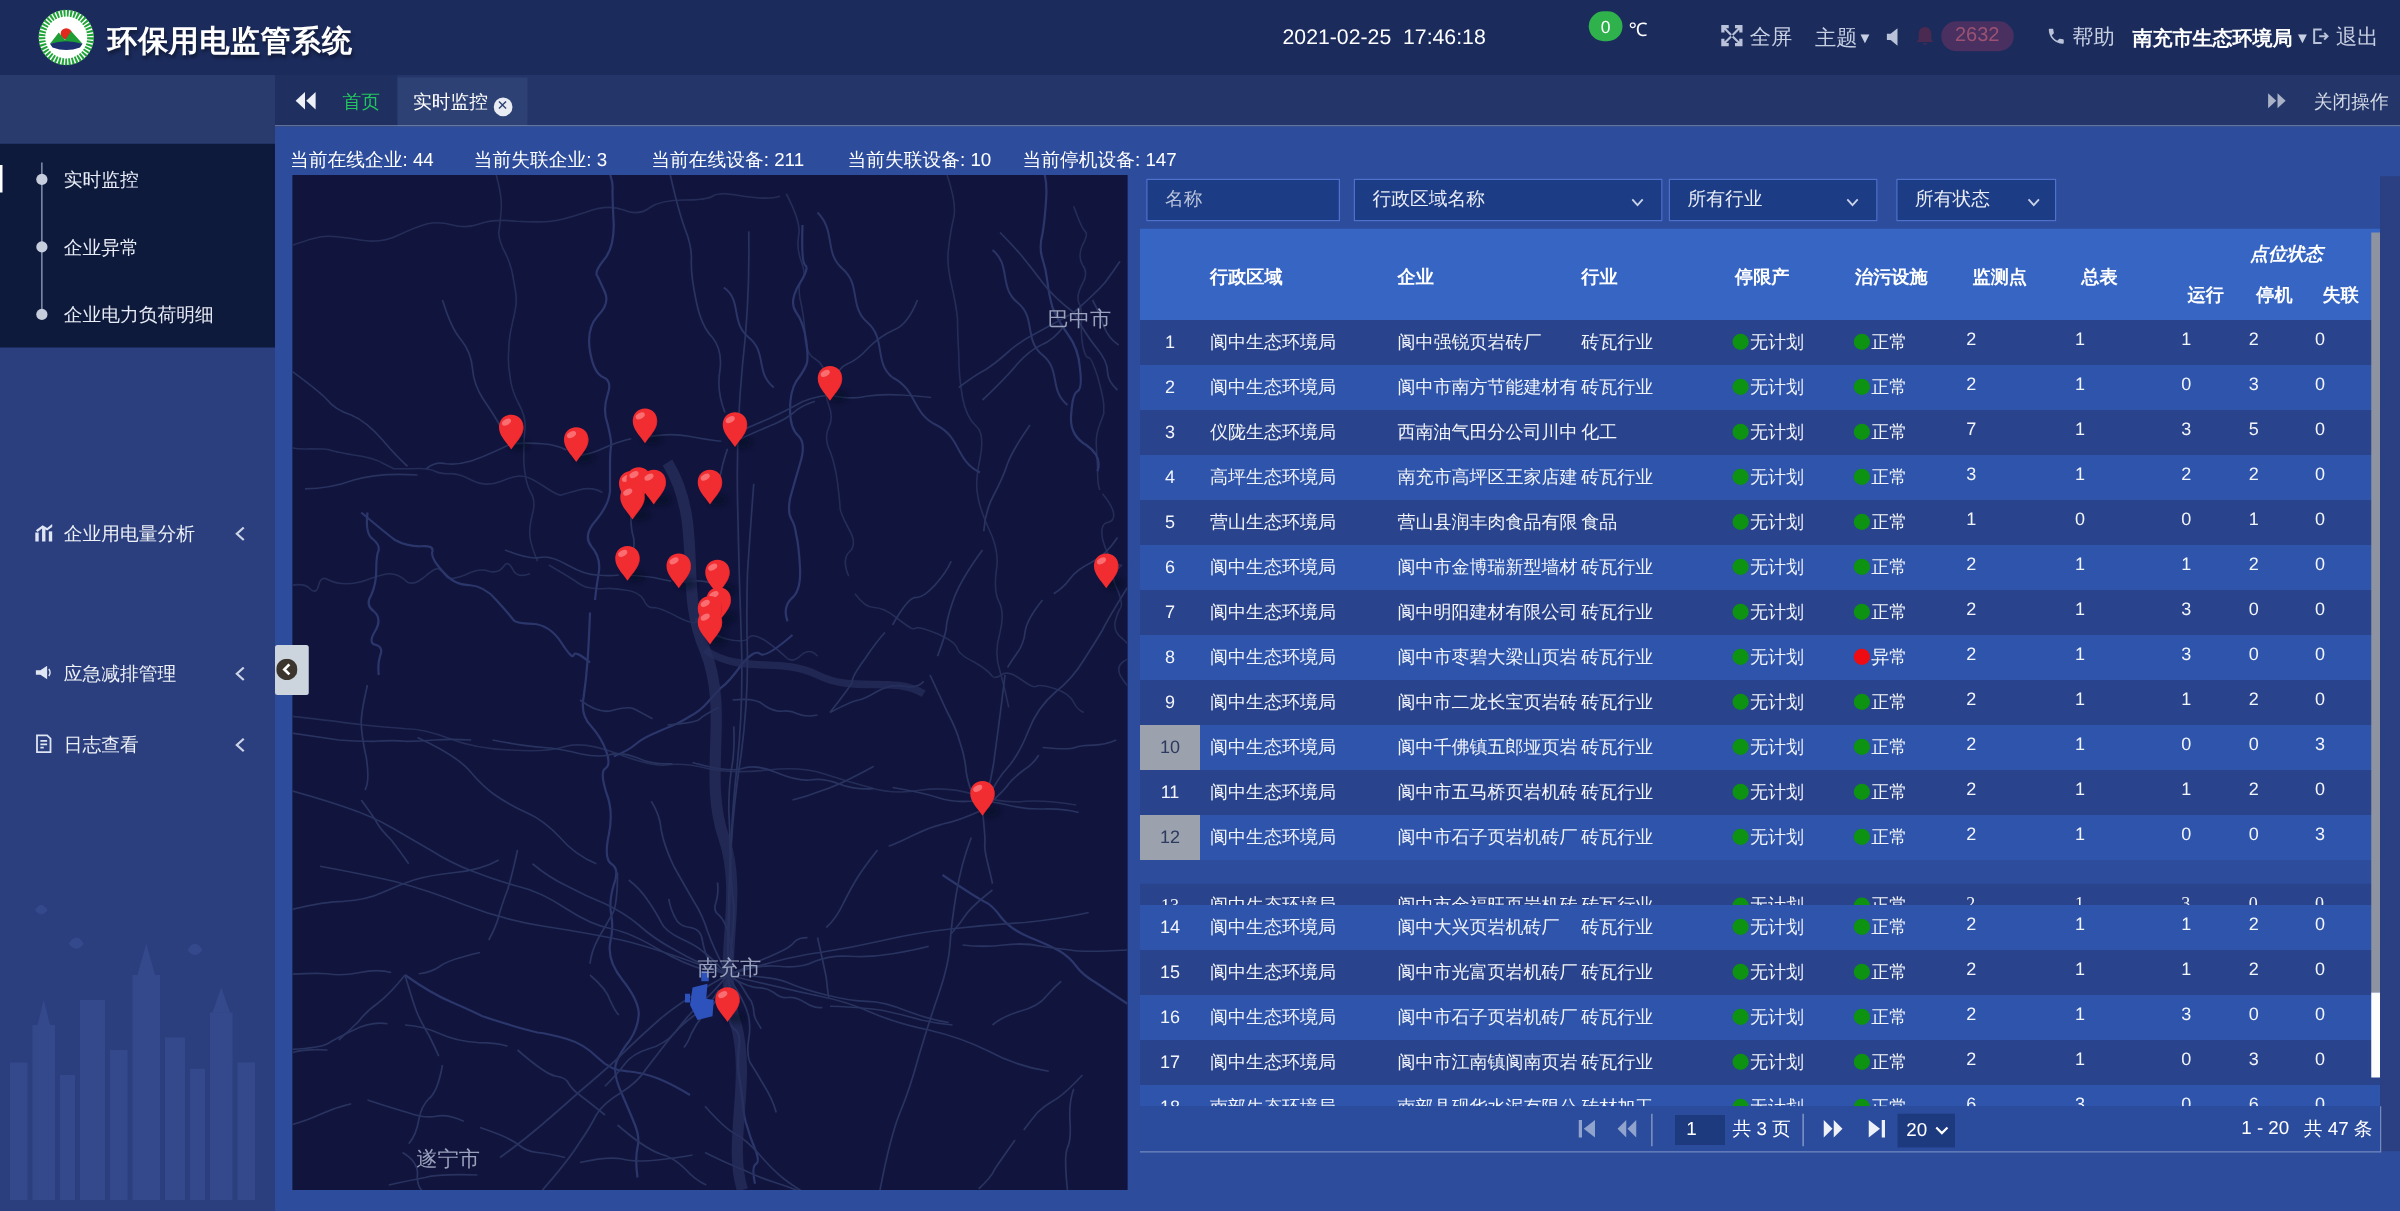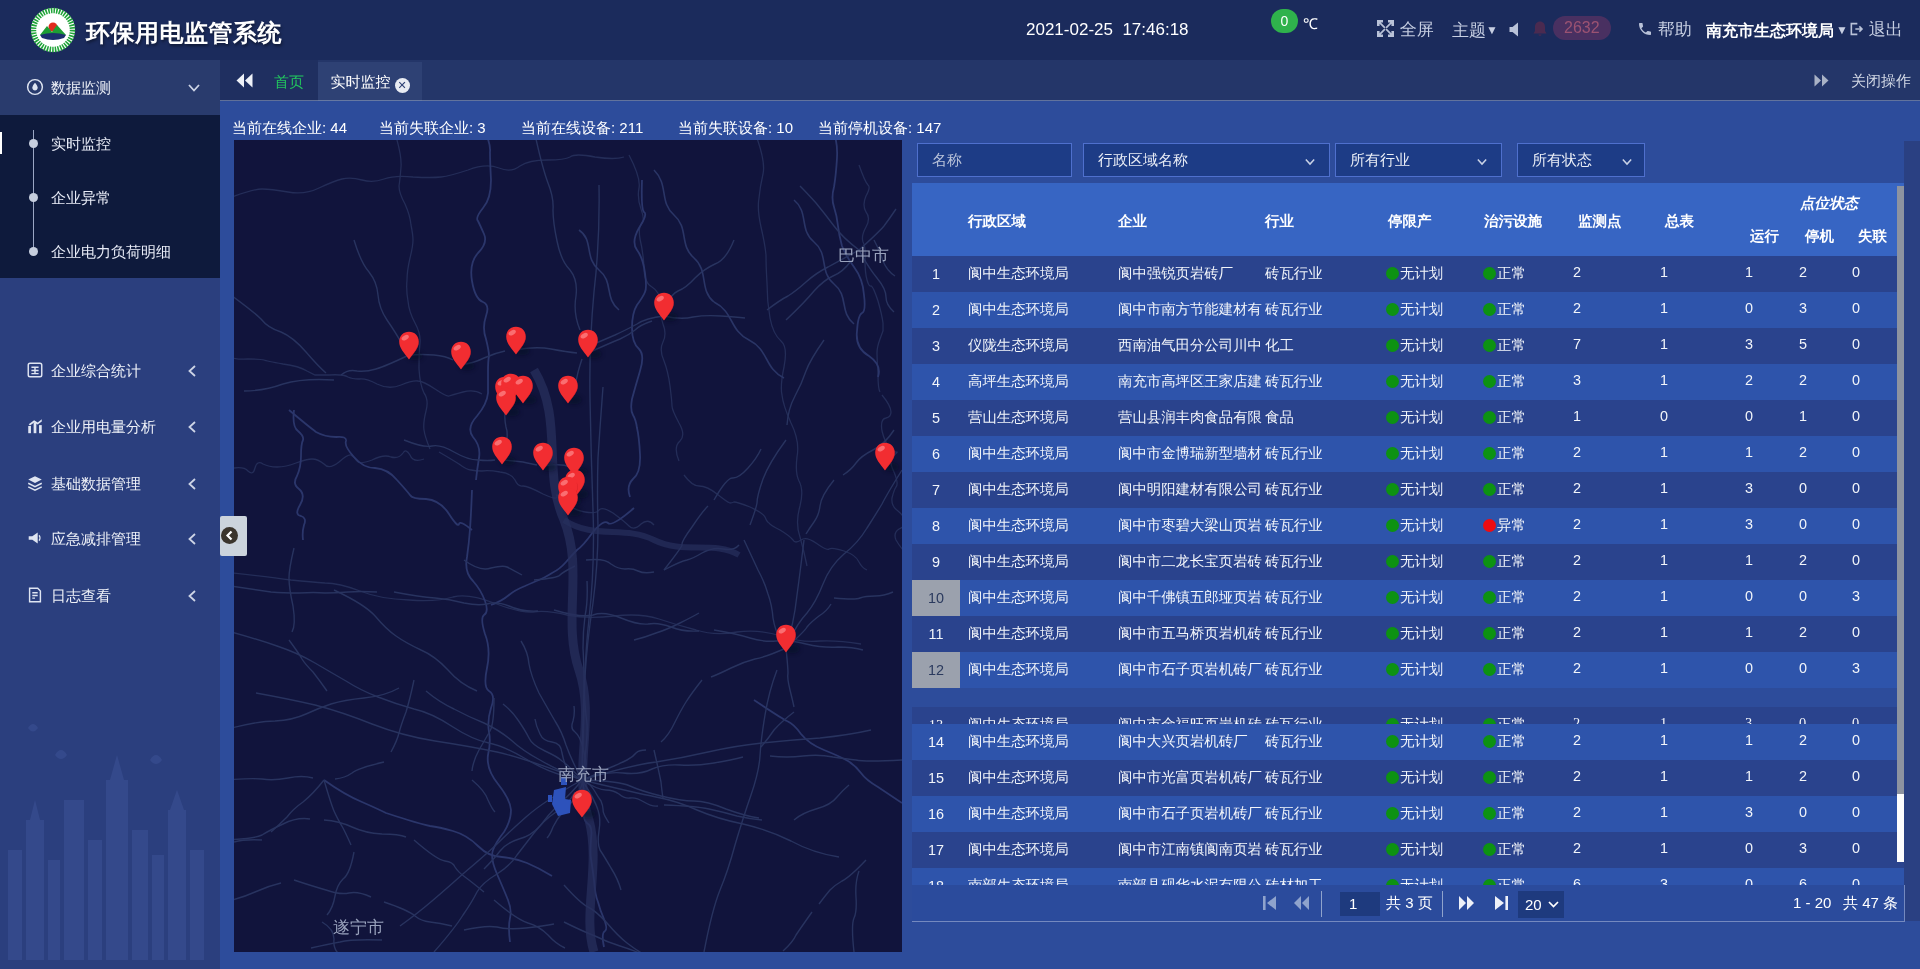--- a/index.html
+++ b/index.html
@@ -99,66 +99,36 @@
   <div class="navitem" style="left:1848px;">
     <svg style="vertical-align:-2px" width="16" height="16" viewBox="0 0 24 24" fill="none" stroke="#b9c2d8" stroke-width="2.4">
       <path d="M14 4 L5 4 L5 20 L14 20" fill="none"></path>
       <path d="M11 12 L21 12 M17 8 L21 12 L17 16" fill="none"></path>
     </svg> 退出
   </div>
 </div>
 <div id="sidebar">
   <div id="side-top"></div>
   <div id="side-sub"></div>
-  <div class="mitem" style="top:0;">
-    <svg class="ic" viewBox="0 0 20 20" fill="none" stroke="#dfe5f2" stroke-width="1.6">
-      <circle cx="10" cy="10" r="8.2"></circle>
-      <path d="M10 5.2 C10 5.2 13 8.6 13 10.8 C13 12.6 11.6 13.8 10 13.8 C8.4 13.8 7 12.6 7 10.8 C7 8.6 10 5.2 10 5.2 Z" fill="#dfe5f2" stroke="none"></path>
-    </svg>
-    <span class="txt">数据监测</span>
-      <svg style="position:absolute;right:20px;top:24px;" width="12" height="8" viewBox="0 0 12 8" fill="none" stroke="#cdd4e6" stroke-width="1.8">
-        <path d="M1 1 L6 6.5 L11 1"></path>
-      </svg>
-  </div>
   <div id="subline"></div>
   <div id="cur-accent"></div>
   <div class="subdot" style="top:79px;"></div>
     <div class="subitem" style="top:75px;">实时监控</div>
   <div class="subdot" style="top:133px;"></div>
     <div class="subitem" style="top:129px;">企业异常</div>
   <div class="subdot" style="top:187px;"></div>
     <div class="subitem" style="top:183px;">企业电力负荷明细</div>
-  <div class="mitem" style="top:283px;">
-    <svg class="ic" viewBox="0 0 20 20" fill="none" stroke="#dfe5f2" stroke-width="1.6">
-      <rect x="2.5" y="2.5" width="15" height="15" rx="2"></rect>
-      <path d="M6 7 L14 7 M6 10.5 L14 10.5 M10 7 L10 14 M6 14 L14 14"></path>
-    </svg>
-    <span class="txt">企业综合统计</span>
-      <svg class="arr2" width="8" height="12" viewBox="0 0 8 12" fill="none" stroke="#cdd4e6" stroke-width="1.8">
-        <path d="M7 1 L1.5 6 L7 11"></path>
-      </svg>
-  </div>
   <div class="mitem" style="top:339px;">
     <svg class="ic" viewBox="0 0 20 20" fill="#dfe5f2">
       <rect x="2.5" y="10" width="3" height="8"></rect>
         <rect x="8.5" y="6" width="3" height="12"></rect>
         <rect x="14.5" y="9" width="3" height="9"></rect>
       <path d="M3 8 L9 3.5 L13 6 L17.5 2.5 L17.5 5 L13 8.2 L9 6 L4.5 9.5 Z"></path>
     </svg>
     <span class="txt">企业用电量分析</span>
-      <svg class="arr2" width="8" height="12" viewBox="0 0 8 12" fill="none" stroke="#cdd4e6" stroke-width="1.8">
-        <path d="M7 1 L1.5 6 L7 11"></path>
-      </svg>
-  </div>
-  <div class="mitem" style="top:396px;">
-    <svg class="ic" viewBox="0 0 20 20" fill="none" stroke="#dfe5f2" stroke-width="1.6">
-      <path d="M10 2.5 L17.5 6.2 L10 9.9 L2.5 6.2 Z" fill="#dfe5f2" stroke="none"></path>
-      <path d="M2.5 10.3 L10 14 L17.5 10.3 M2.5 14.2 L10 17.9 L17.5 14.2"></path>
-    </svg>
-    <span class="txt">基础数据管理</span>
       <svg class="arr2" width="8" height="12" viewBox="0 0 8 12" fill="none" stroke="#cdd4e6" stroke-width="1.8">
         <path d="M7 1 L1.5 6 L7 11"></path>
       </svg>
   </div>
   <div class="mitem" style="top:451px;">
     <svg class="ic" viewBox="0 0 20 20" fill="#dfe5f2">
       <path d="M3 8 L7 8 L13 4 L13 16 L7 12 L3 12 Z"></path>
       <path d="M15 6.5 Q17.5 10 15 13.5 L14 12.6 Q16 10 14 7.4 Z"></path>
     </svg>
     <span class="txt">应急减排管理</span>

